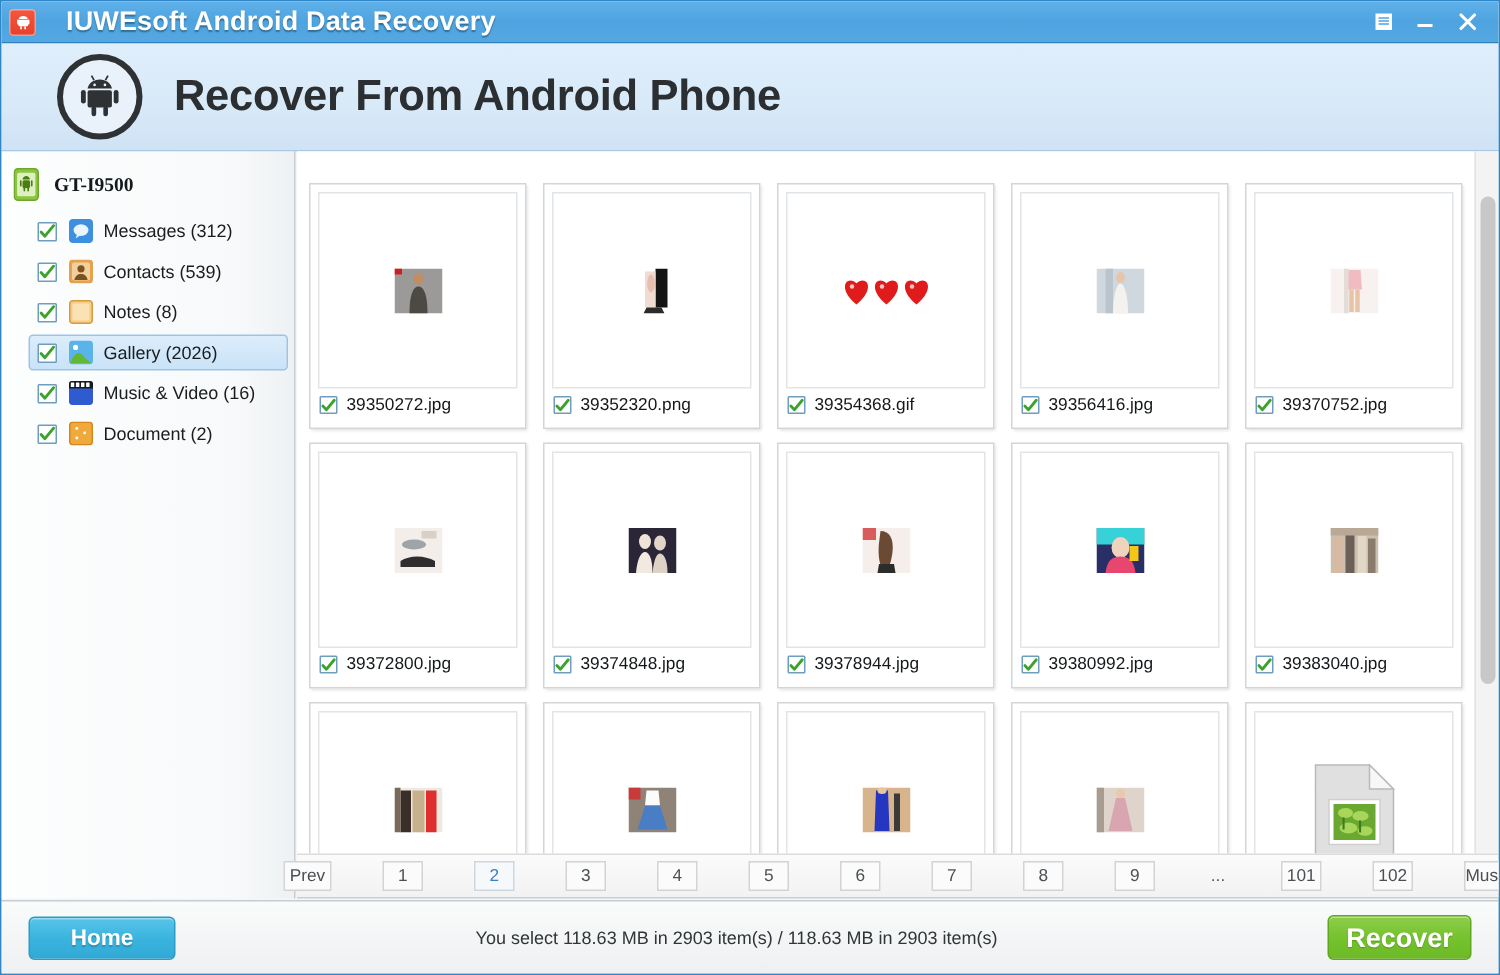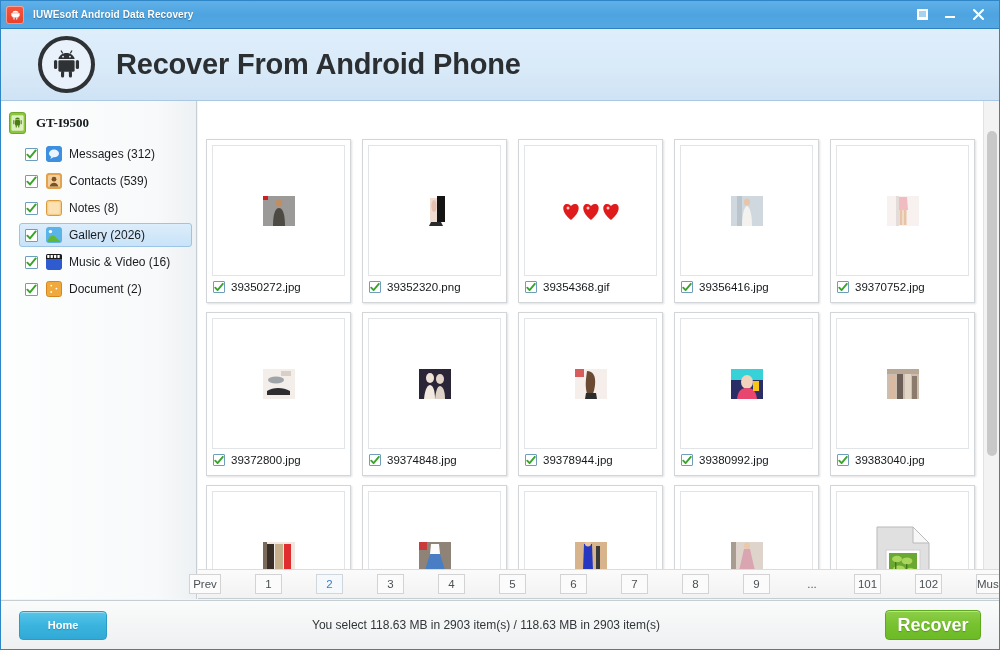--- a/index.html
+++ b/index.html
@@ -26,23 +26,23 @@
   }
   .app-icon {
     width: 18px; height: 18px; margin-left: 5px; border-radius: 3px;
     background: linear-gradient(to bottom,#f4583f,#e8402a);
     display: flex; align-items: center; justify-content: center;
     flex: 0 0 auto;
     box-shadow: 0 0 0 1px rgba(255,255,255,.45) inset;
   }
   .app-icon svg { width: 11px; height: 11px; }
   .title-text {
-    margin-left: 9px;
+    margin-left: 20px;
     color: #ffffff;
-    font-size: 10px; font-weight: bold;
+    font-size: 18px; font-weight: bold;
     text-shadow: 0 1px 1px rgba(0,0,0,.35);
     letter-spacing: .1px;
     white-space: nowrap;
   }
   .win-controls {
     margin-left: auto; display: flex; align-items: center; gap: 2px;
     padding-right: 8px; height: 100%;
   }
   .wbtn {
     width: 26px; height: 26px; display: flex; align-items: center; justify-content: center;
@@ -116,21 +116,21 @@
   
   .content {
     position: absolute; top: 100px; left: 197px; right: 0; bottom: 50px;
     background: #ffffff;
     border-bottom: 1px solid #c7ced3;
   }
   .grid-wrap {
     position: absolute; top: 0; left: 0; right: 16px; bottom: 29px;
     background: #ffffff;
     overflow: hidden;
-    padding: 38px 0 0 8px;
+    padding: 21px 0 0 8px;
   }
   .grid {
     display: flex; flex-wrap: wrap;
     gap: 9px 11px;
   }
   .card {
     width: 145px; height: 164px;
     background: #ffffff;
     border: 1px solid #d2d6d9;
     box-shadow: 1px 1px 2px rgba(0,0,0,.13);
@@ -188,24 +188,24 @@
 
   
   .footer {
     position: absolute; left: 0; right: 0; bottom: 0; height: 49px;
     background: linear-gradient(to bottom,#fafbfb,#eef0f1);
     border-top: 1px solid #c7ced3;
     display: flex; align-items: center;
   }
   .btn-home {
     margin-left: 18px;
-    width: 88px; height: 29px; border-radius: 4px;
+    width: 98px; height: 29px; border-radius: 4px;
     background: linear-gradient(to bottom,#58c4e8 0%, #3ab4df 50%, #31a9d6 100%);
     border: 1px solid #2b9cc6;
-    color: #ffffff; font-size: 11px; font-weight: bold;
+    color: #ffffff; font-size: 15px; font-weight: bold;
     display: flex; align-items: center; justify-content: center;
     text-shadow: 0 1px 1px rgba(0,0,0,.2);
     box-shadow: 0 1px 0 rgba(255,255,255,.4) inset;
     cursor: pointer;
   }
   .status {
     flex: 1 1 auto; text-align: center; font-size: 12px; color: #303538;
     margin-left: -20px;
   }
   .btn-recover {

